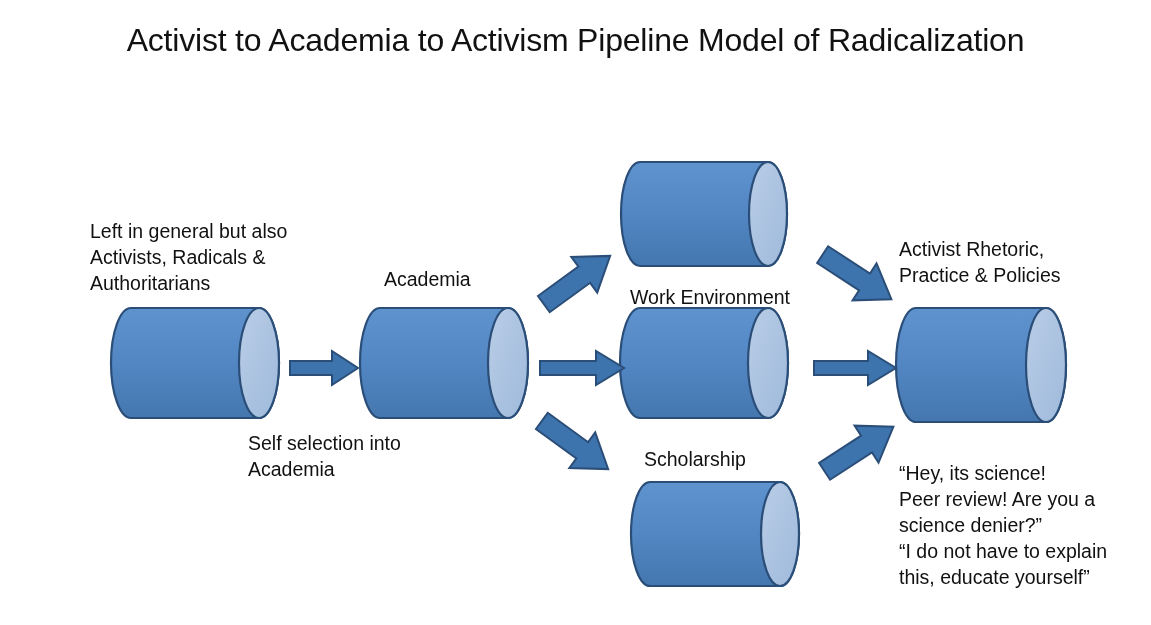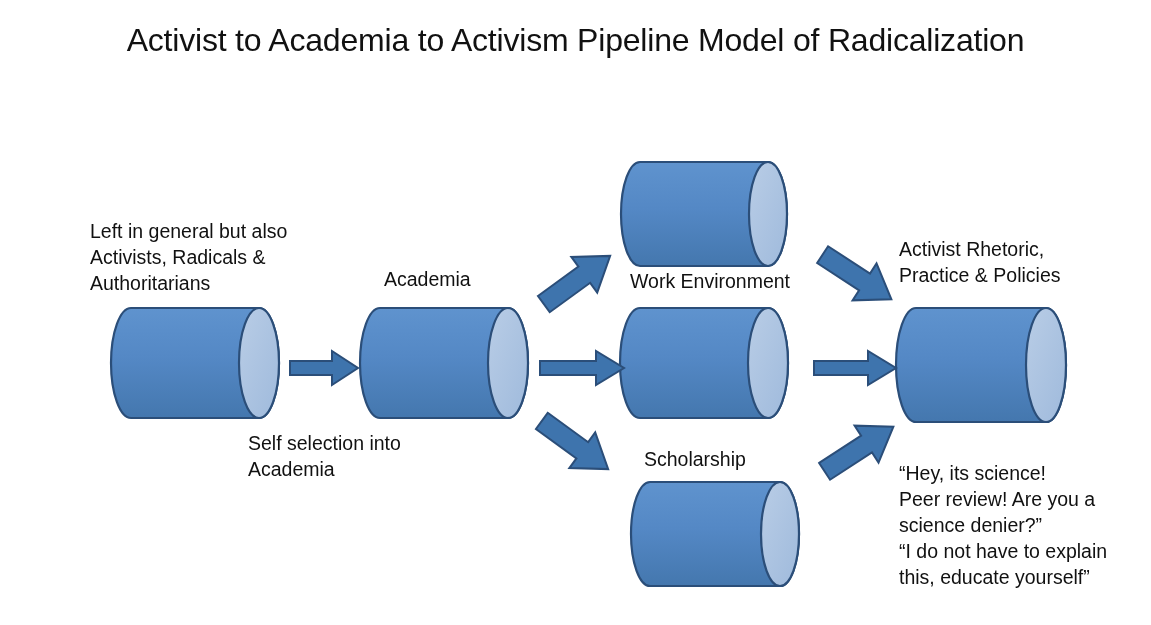--- a/index.html
+++ b/index.html
@@ -58,21 +58,21 @@
   <div class="label" style="left:82px; top:218px;margin-left:8px;">Left in general but also
 Activists, Radicals &amp;
 Authoritarians</div>
 
   <div class="label" style="left:248px; top:430px;">Self selection into
 Academia</div>
 
   <div class="label" style="left:384px; top:266px;">Academia</div>
 
 
-  <div class="label" style="left:630px; top:268px;text-align:right;">Work Environment</div>
+  <div class="label" style="left:630px; top:284px;text-align:right;">Work Environment</div>
 
   <div class="label" style="left:644px; top:446px;">Scholarship</div>
 
   <div class="label" style="left:899px; top:236px;">Activist Rhetoric,
 Practice &amp; Policies</div>
 
   <div class="label" style="left:899px; top:460px;">“Hey, its science!
 Peer review! Are you a
 science denier?”
 “I do not have to explain

